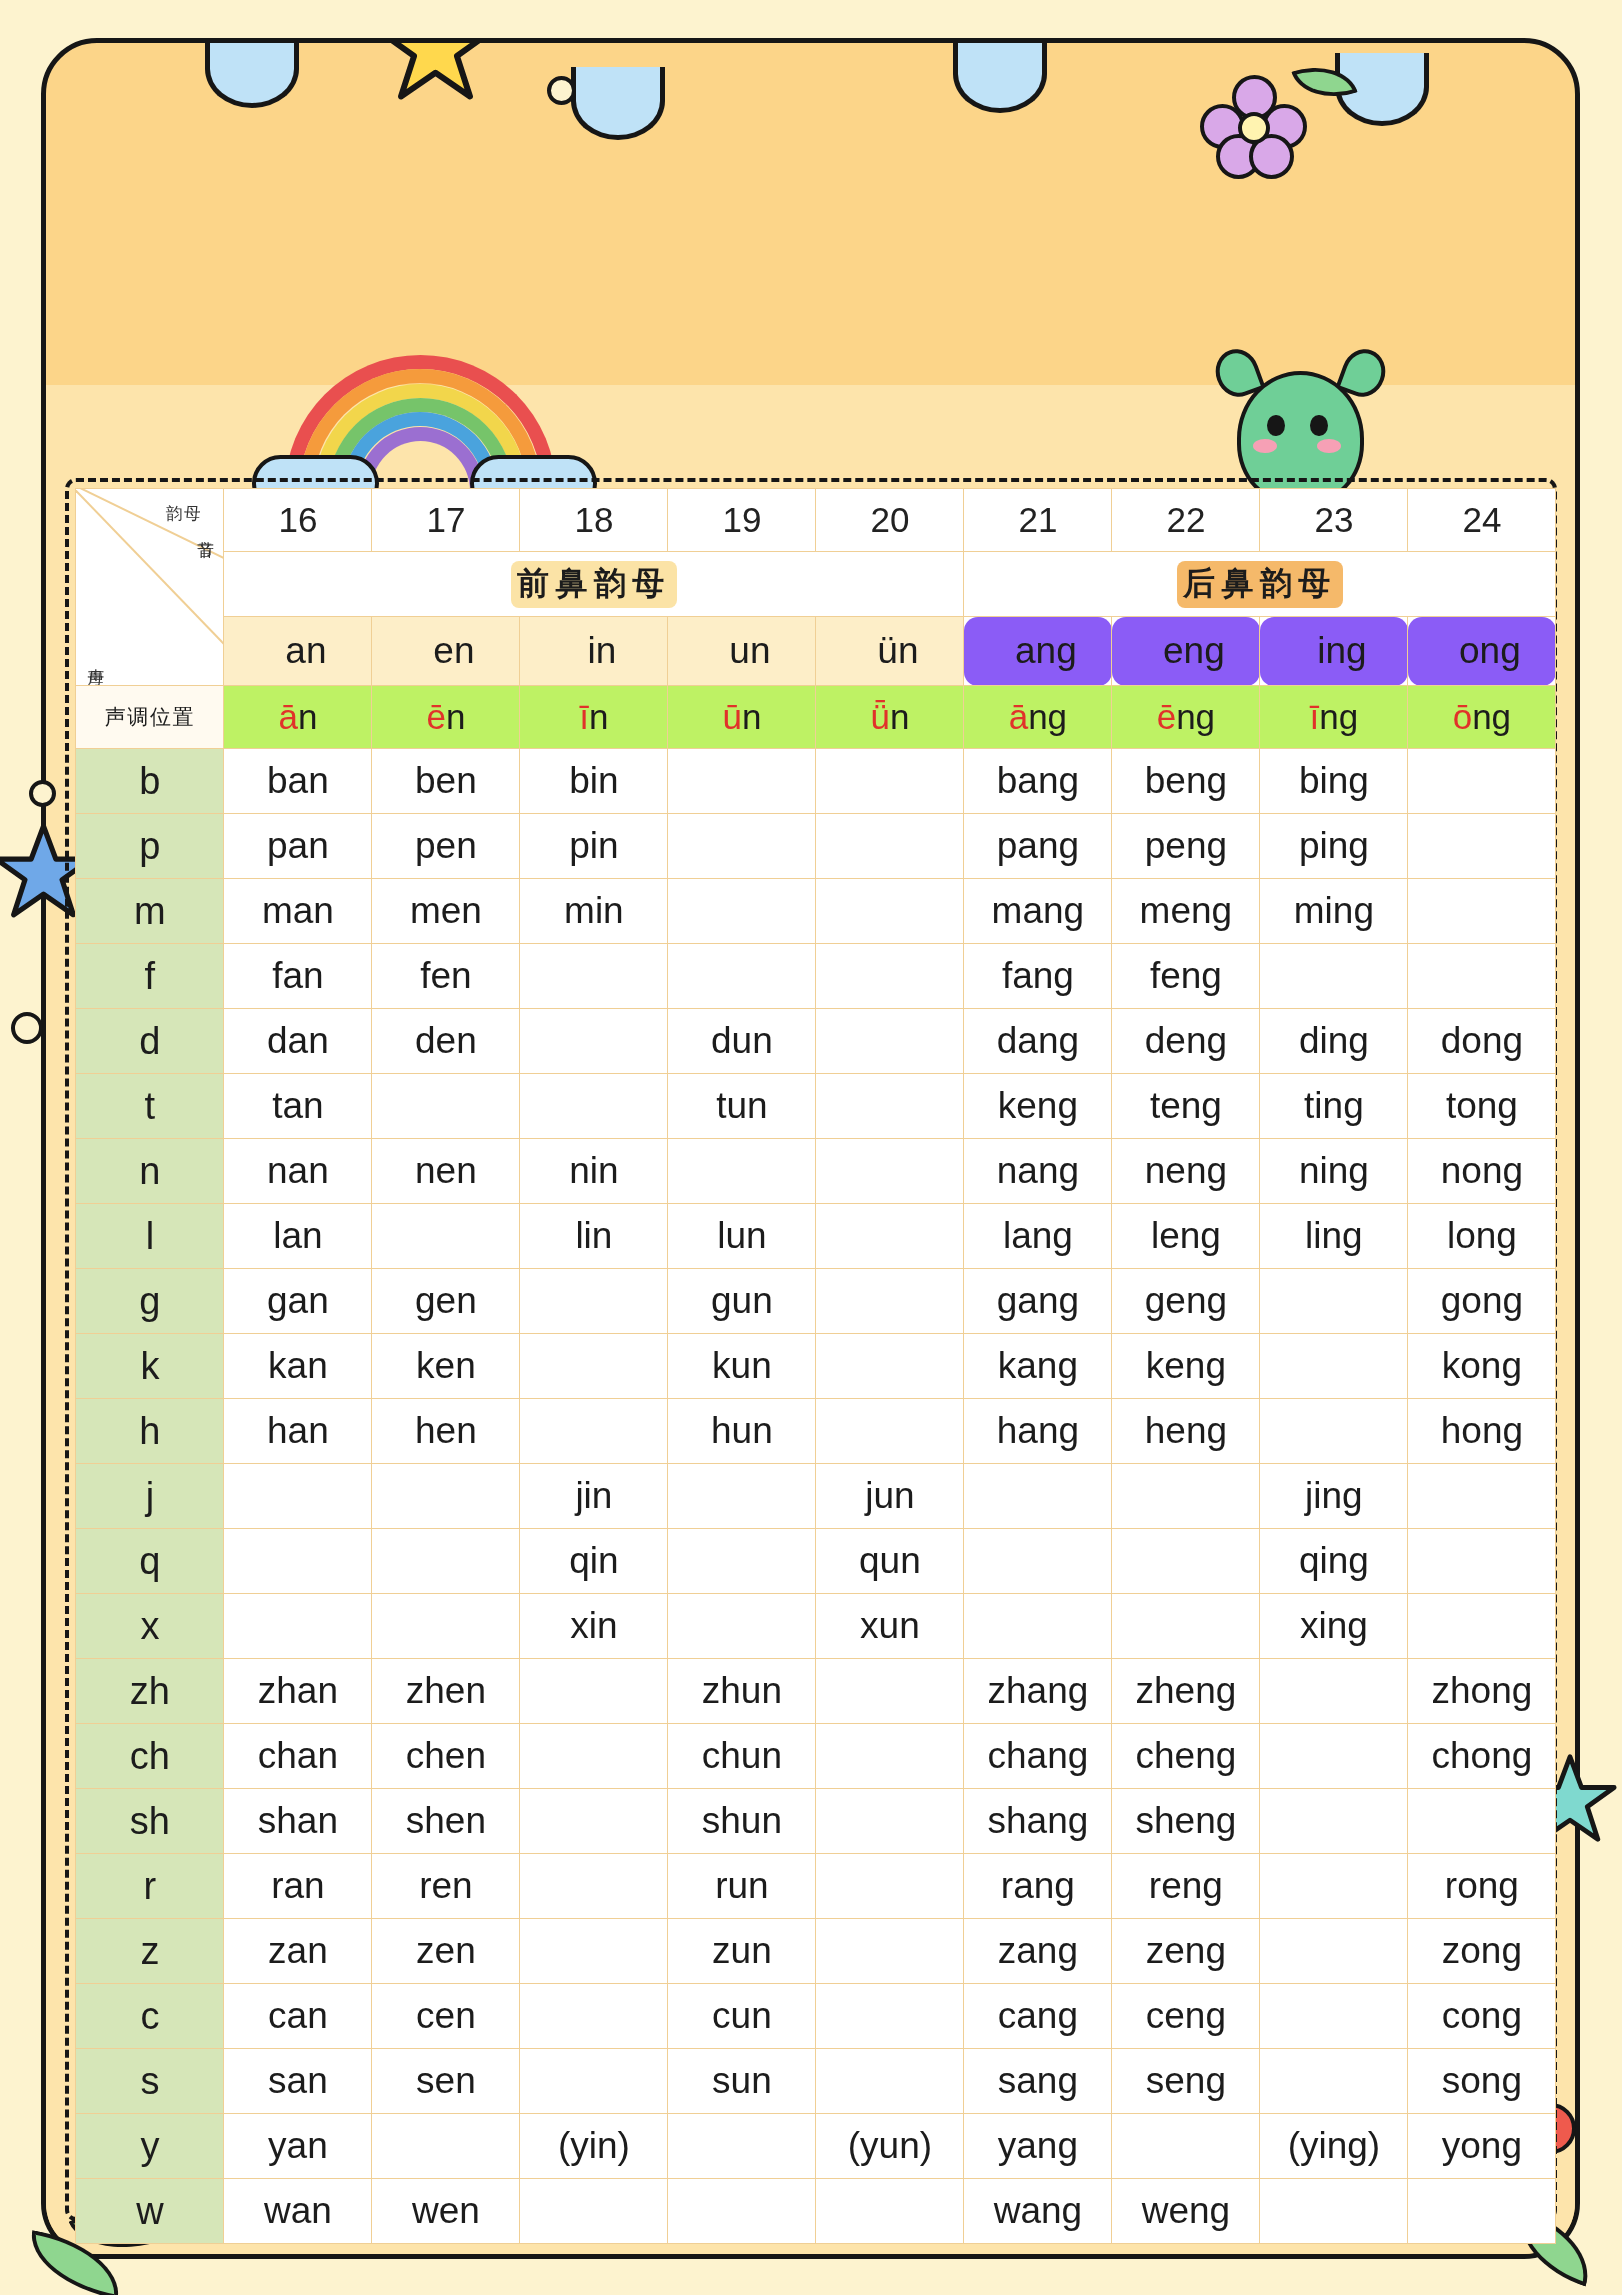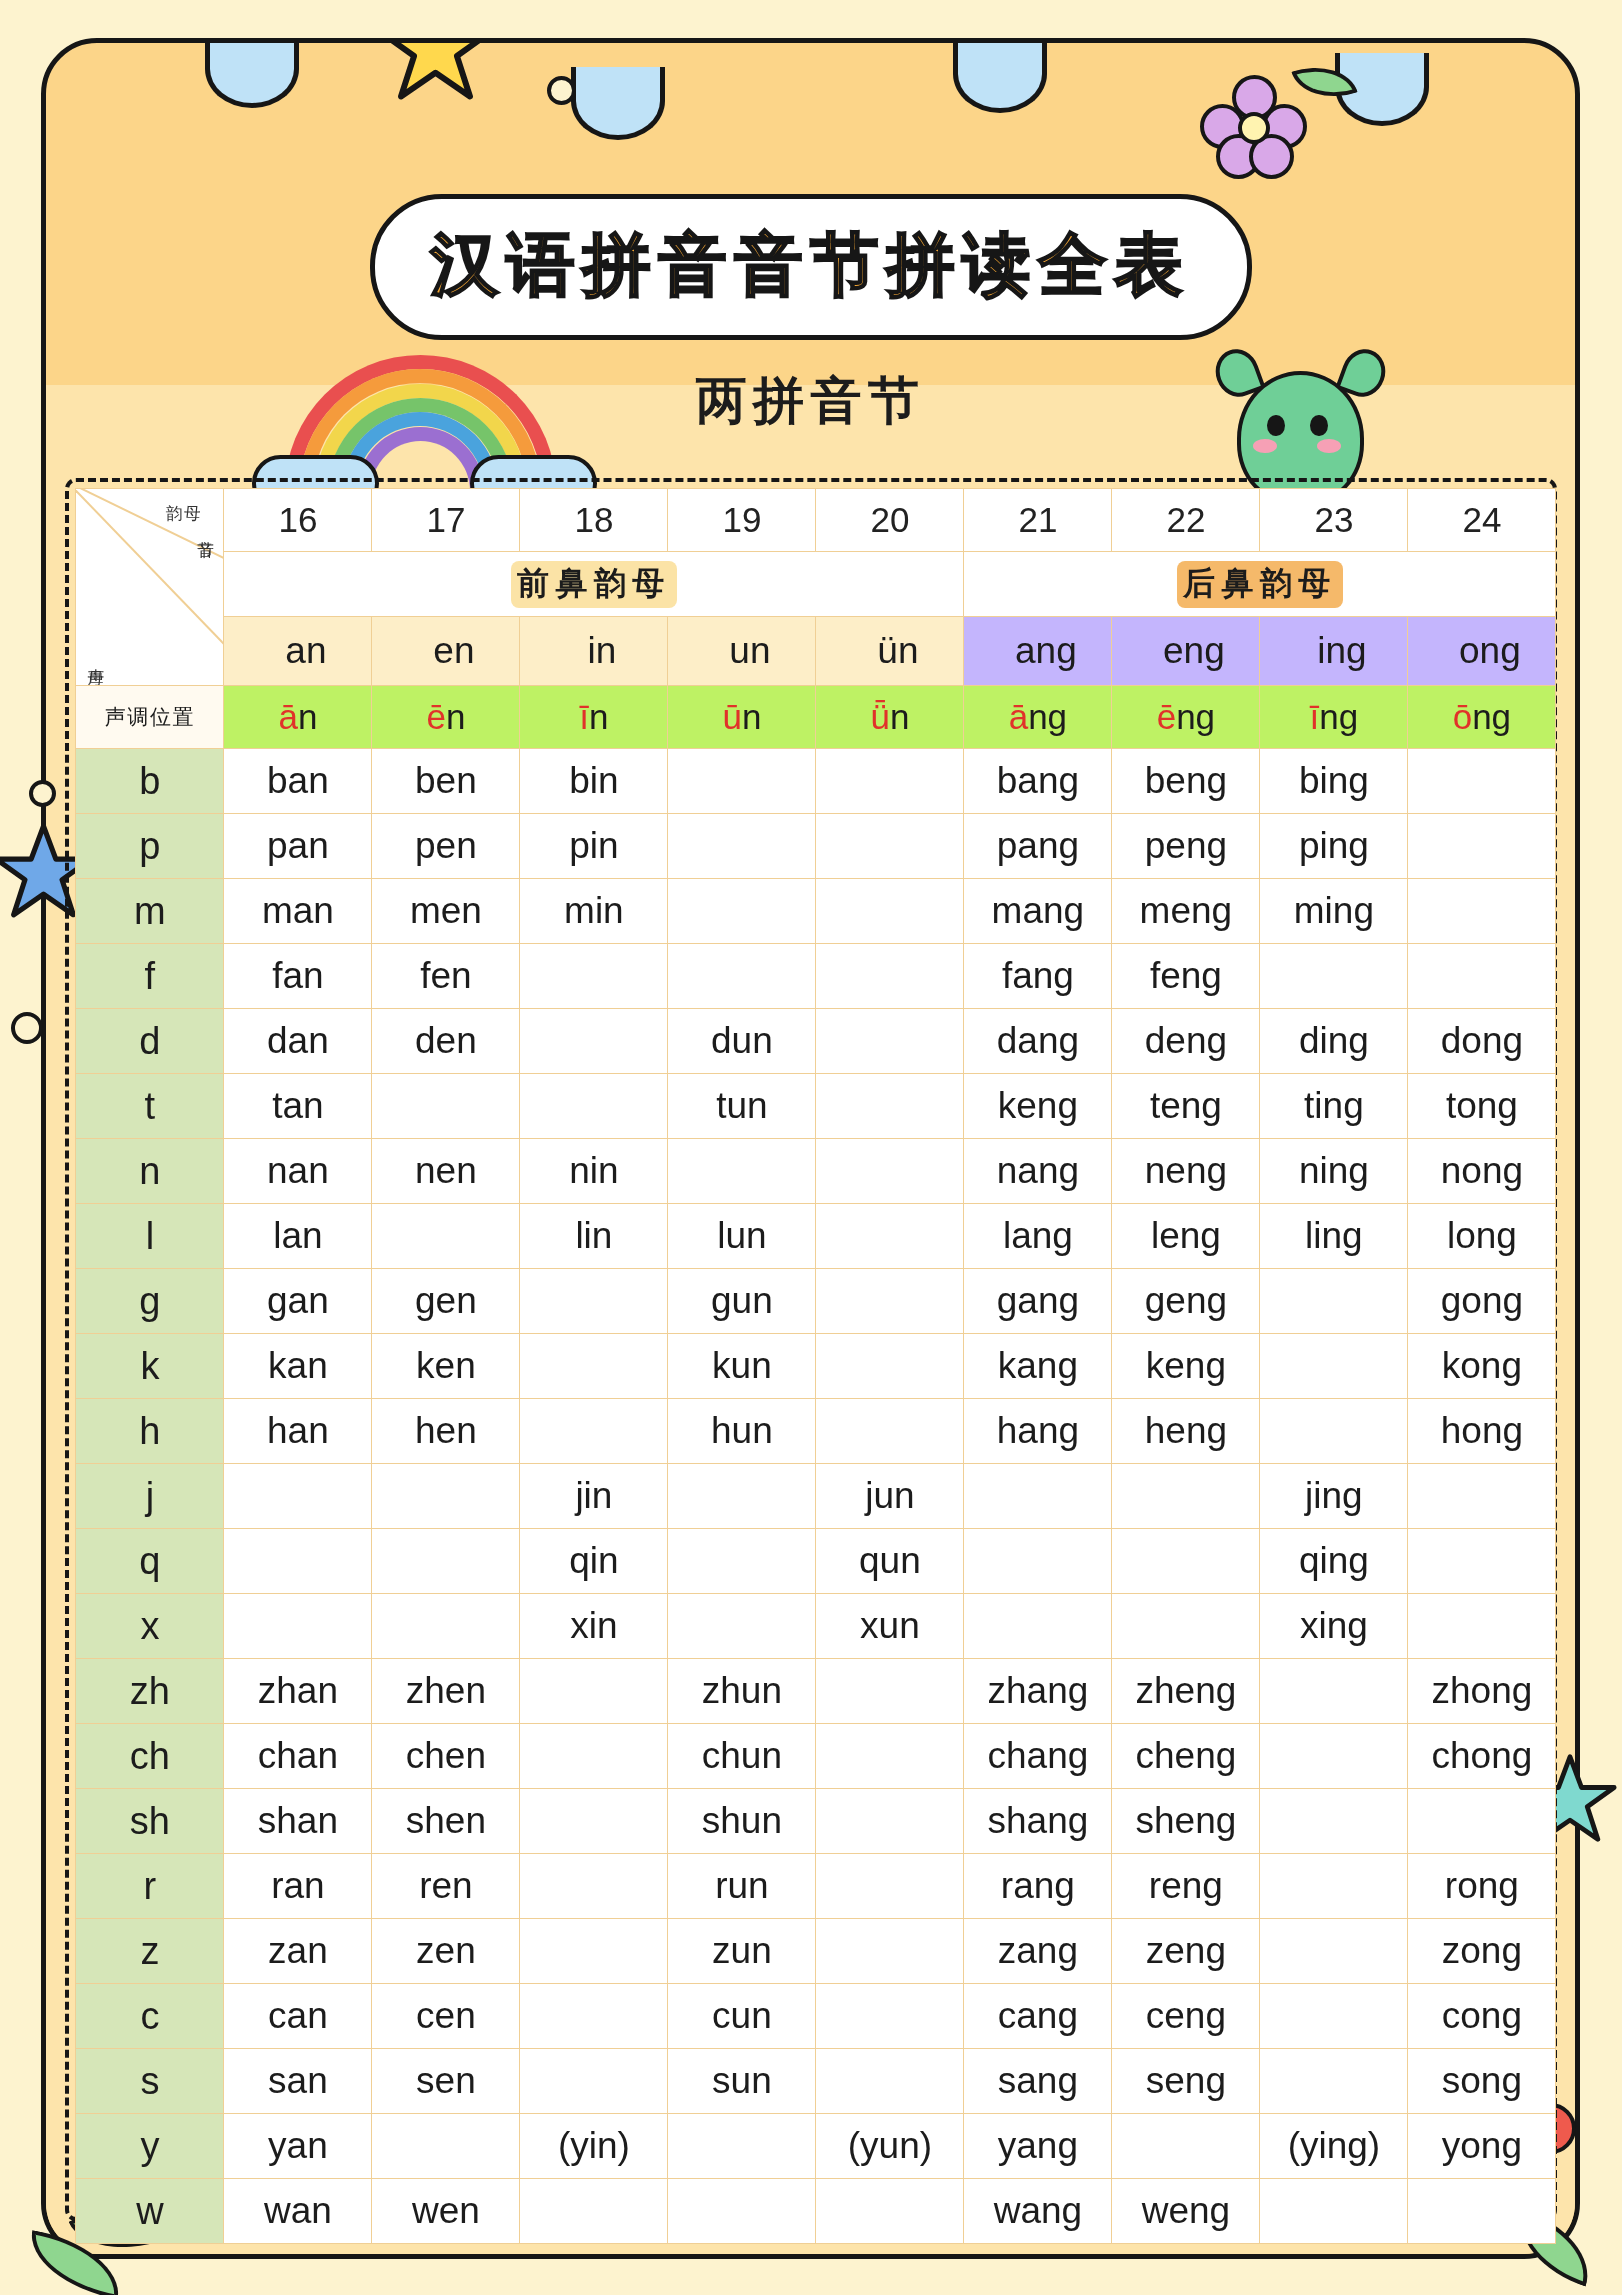--- a/index.html
+++ b/index.html
@@ -262,21 +262,22 @@
   }
 
   tr.final-row td {
     height: 68px;
     font-size: 37px;
     background: #fdeec8;
     color: #1c1c1c;
     padding-left: 16px;
   }
   tr.final-row td.orange {
-    background: #c4b5fd;
+    background: #8b5cf6;
+    border-radius: 14px;
   }
 
   tr.tone-row td {
     height: 62px;
     font-size: 35px;
     background: #bef264;
     color: #1c1c1c;
   }
   tr.tone-row td .tonemark { color: #e1322a; }
   tr.tone-row td.tone-label {
@@ -325,26 +326,20 @@
     <div class="deco" style="left:1154px; top:32px; width:103px; height:103px;">
       <div class="flower-petal" style="left:32px; top:0;"></div>
       <div class="flower-petal" style="left:0; top:29px;"></div>
       <div class="flower-petal" style="left:62px; top:29px;"></div>
       <div class="flower-petal" style="left:16px; top:59px;"></div>
       <div class="flower-petal" style="left:49px; top:59px;"></div>
       <div class="flower-center" style="left:38px; top:37px;"></div>
     </div>
     <div class="deco leaf" style="left:1250px; top:19px; width:49px; height:32px; transform:rotate(-18deg);"></div>
 
-    <div class="title-wrap">
-      <div class="title-bubble">
-        <div class="title-text">汉语拼音音节拼读全表</div>
-      </div>
-      <div class="subtitle">两拼音节</div>
-    </div>
 
     <div class="rainbow">
       <div class="rb" style="left:0;   top:0;   width:271px; height:135px; border-width:14.3px; border-color:#e94f4f;"></div>
       <div class="rb" style="left:14.3px;top:14.3px;width:242px; height:121px; border-width:14.3px; border-color:#f59b3c;"></div>
       <div class="rb" style="left:29px;top:29px;width:213px; height:107px; border-width:14.3px; border-color:#f2d64b;"></div>
       <div class="rb" style="left:43px;top:43px;width:185px; height:92px; border-width:14.3px; border-color:#76c46a;"></div>
       <div class="rb" style="left:57px;top:57px;width:156px; height:78px;  border-width:14.3px; border-color:#4aa3dd;"></div>
       <div class="rb" style="left:72px;top:72px;width:127px; height:64px;  border-width:14.3px; border-color:#9b6fd1;"></div>
       <div class="cloud" style="left:-33px; top:100px; width:119px; height:49px;"></div>
       <div class="cloud" style="left:185px; top:100px; width:119px; height:49px;"></div>

